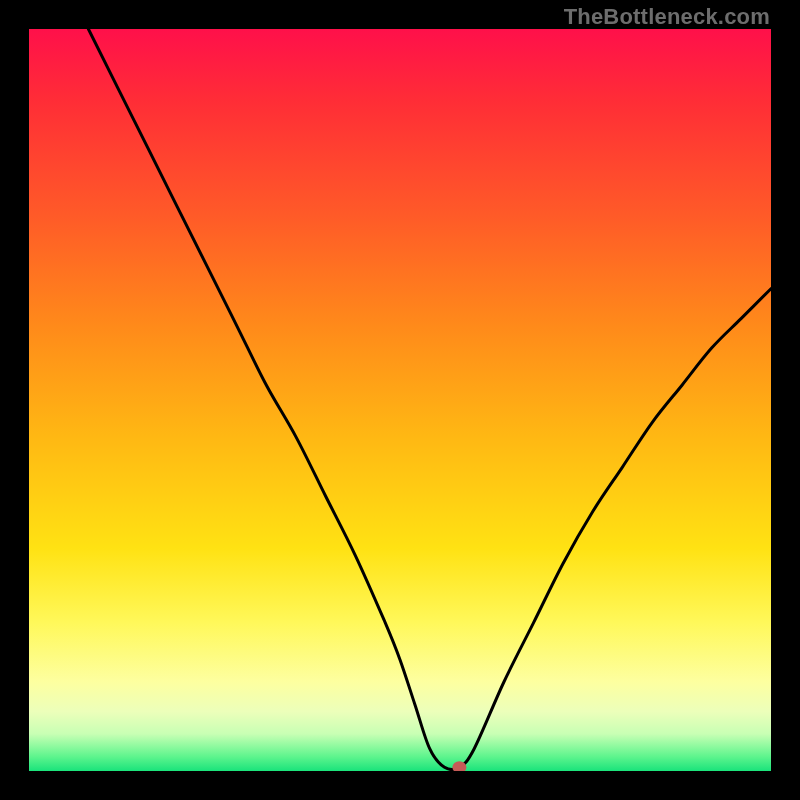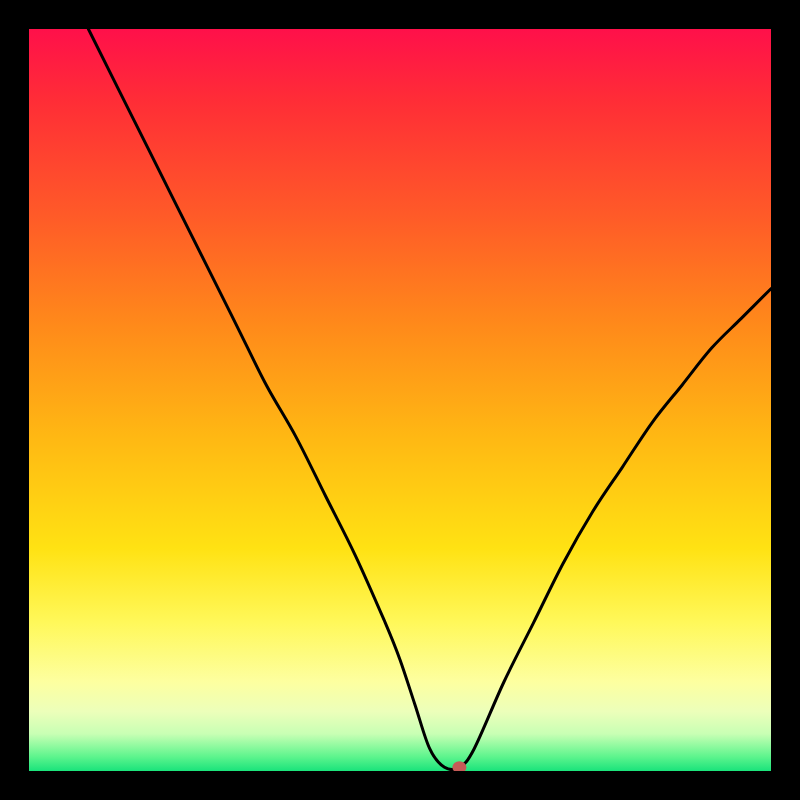--- a/index.html
+++ b/index.html
@@ -72,13 +72,14 @@
 </head>
 <body>
 
 <div class="frame">
   <div class="plot-area">
     <svg class="curve" viewBox="0 0 742 742">
       <path id="curve-path" class="curve-path" d="M 59.4 0.0 C 64.3 9.9, 79.1 39.6, 89.0 59.4 C 98.9 79.1, 108.8 98.9, 118.7 118.7 C 128.6 138.5, 138.5 158.3, 148.4 178.1 C 158.3 197.9, 168.2 217.7, 178.1 237.4 C 188.0 257.2, 197.9 277.0, 207.8 296.8 C 217.7 316.6, 227.5 337.6, 237.4 356.2 C 247.3 374.7, 257.2 389.5, 267.1 408.1 C 277.0 426.6, 286.9 447.7, 296.8 467.5 C 306.7 487.2, 316.6 505.8, 326.5 526.8 C 336.4 547.8, 348.7 576.3, 356.2 593.6 C 363.6 610.9, 366.1 617.1, 371.0 630.7 C 375.9 644.3, 380.9 660.4, 385.8 675.2 C 390.8 690.1, 395.7 709.2, 400.7 719.7 C 405.6 730.3, 410.6 735.2, 415.5 738.3 C 420.5 741.4, 425.4 741.4, 430.4 738.3 C 435.3 735.2, 437.8 734.0, 445.2 719.7 C 452.6 705.5, 465.0 674.0, 474.9 653.0 C 484.8 631.9, 494.7 613.4, 504.6 593.6 C 514.5 573.8, 524.3 552.8, 534.2 534.2 C 544.1 515.7, 554.0 498.4, 563.9 482.3 C 573.8 466.2, 583.7 452.6, 593.6 437.8 C 603.5 422.9, 613.4 406.9, 623.3 393.3 C 633.2 379.7, 643.1 368.5, 653.0 356.2 C 662.9 343.8, 672.7 330.2, 682.6 319.1 C 692.5 307.9, 702.4 299.3, 712.3 289.4 C 722.2 279.5, 737.1 264.6, 742.0 259.7"></path>
       <ellipse id="marker" class="marker" cx="430.4" cy="738.3" rx="7" ry="6" fill="#c55a57"></ellipse>
     </svg>
   </div>
+  <div class="watermark">TheBottleneck.com</div>
 </div>
 
 </body></html>

